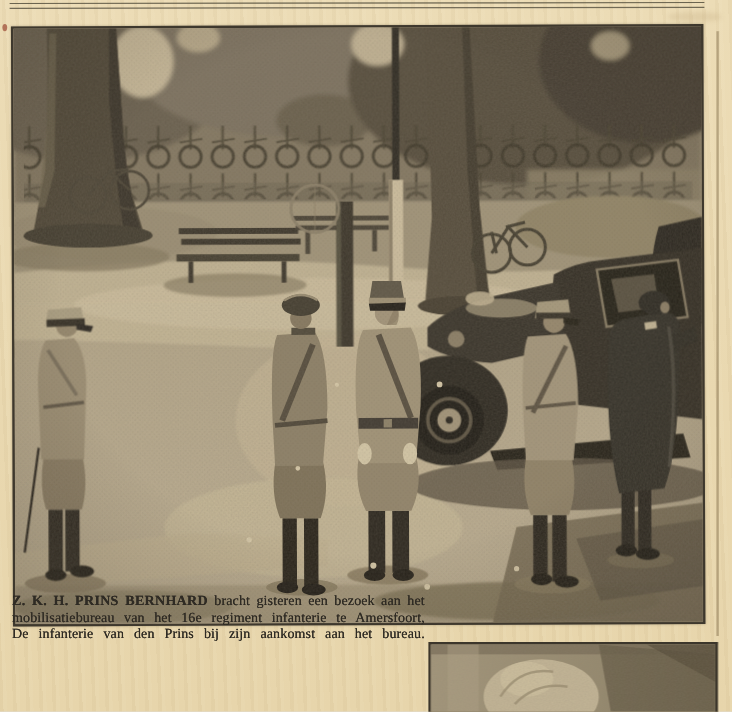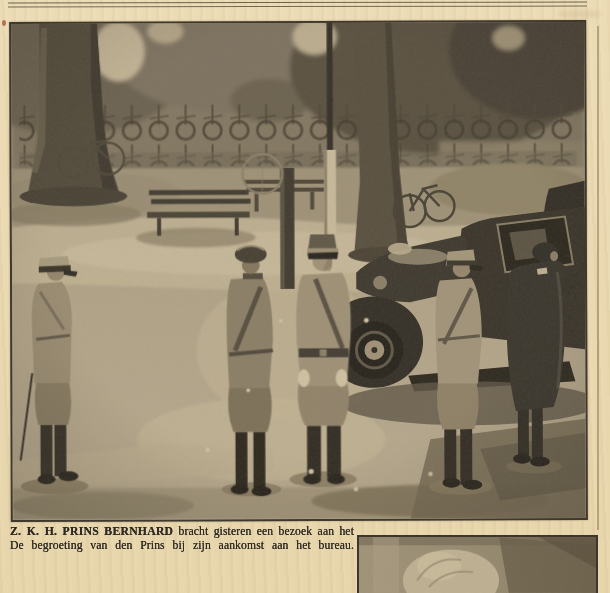--- a/index.html
+++ b/index.html
@@ -19,21 +19,21 @@
   .smudge{position:absolute;left:556px;top:10px;width:46px;height:8px;background:#b49a6e;opacity:.22;border-radius:50%;filter:blur(2px);}
   .speck{position:absolute;left:2px;top:20px;width:4px;height:6px;background:#a0523c;border-radius:50%;opacity:.75;}
   .photo-frame{
     position:absolute;left:10px;top:21px;width:577px;height:500px;
     border:2px solid var(--photo_border,#3e382d);box-sizing:border-box;
     background:#b3a488;transform:rotate(-0.2deg);
     box-shadow:inset 0 0 12px rgba(50,42,28,.35), 0 0 2px rgba(70,60,40,.4);
   }
   .photo-frame svg{display:block;width:100%;height:100%;}
   .caption{
-    position:absolute;left:10px;top:525px;width:344px;
+    position:absolute;left:10px;top:494px;width:344px;
     font-size:11.7px;line-height:14.2px;color:var(--ink,#2f2b24);
     letter-spacing:.1px;text-shadow:0 0 .3px currentColor;
   }
   .caption .cl{text-align:justify;text-align-last:justify;}
   .caption .lead{font-weight:bold;letter-spacing:.25px;}
   mark.hl{background:var(--highlight,#cbd63c);color:#3c3c14;padding:0 1px;}
   .photo2{
     position:absolute;left:357px;top:535px;width:241px;height:58px;
     border:2px solid #3c362b;border-bottom:0;box-sizing:border-box;
     background:#968a70;
@@ -294,21 +294,22 @@
       </g>
 
       <rect x="0" y="0" width="576" height="500" fill="url(#vin)"></rect>
       <rect x="0" y="0" width="576" height="500" filter="url(#grain)" opacity="0.5"></rect>
       <rect x="0" y="0" width="576" height="500" fill="url(#ht)" opacity="0.10"></rect>
     </svg>
   </div>
 
   <div class="caption">
     <div class="cl"><span class="lead">Z. K. H. PRINS BERNHARD</span><span> bracht gisteren een bezoek aan het</span></div>
-    <div class="cl">De begroeting van den Prins bij zijn aankomst aan het bureau.</div>
+    <div class="cl">mobilisatiebureau van het 16e regiment infanterie te Amersfoort,</div>
+    <div class="cl">De infanterie van den Prins bij zijn aankomst aan het bureau.</div>
   </div>
 
   <div class="photo2">
     <svg viewBox="0 0 237 54" preserveAspectRatio="none" role="img" aria-label="Bovenrand van de volgende foto in de rechterkolom">
       <defs>
         <linearGradient id="g2" x1="0" y1="0" x2="1" y2="0">
           <stop offset="0" stop-color="#a3967b"></stop>
           <stop offset="0.6" stop-color="#968a6f"></stop>
           <stop offset="1" stop-color="#7b7057"></stop>
         </linearGradient>

